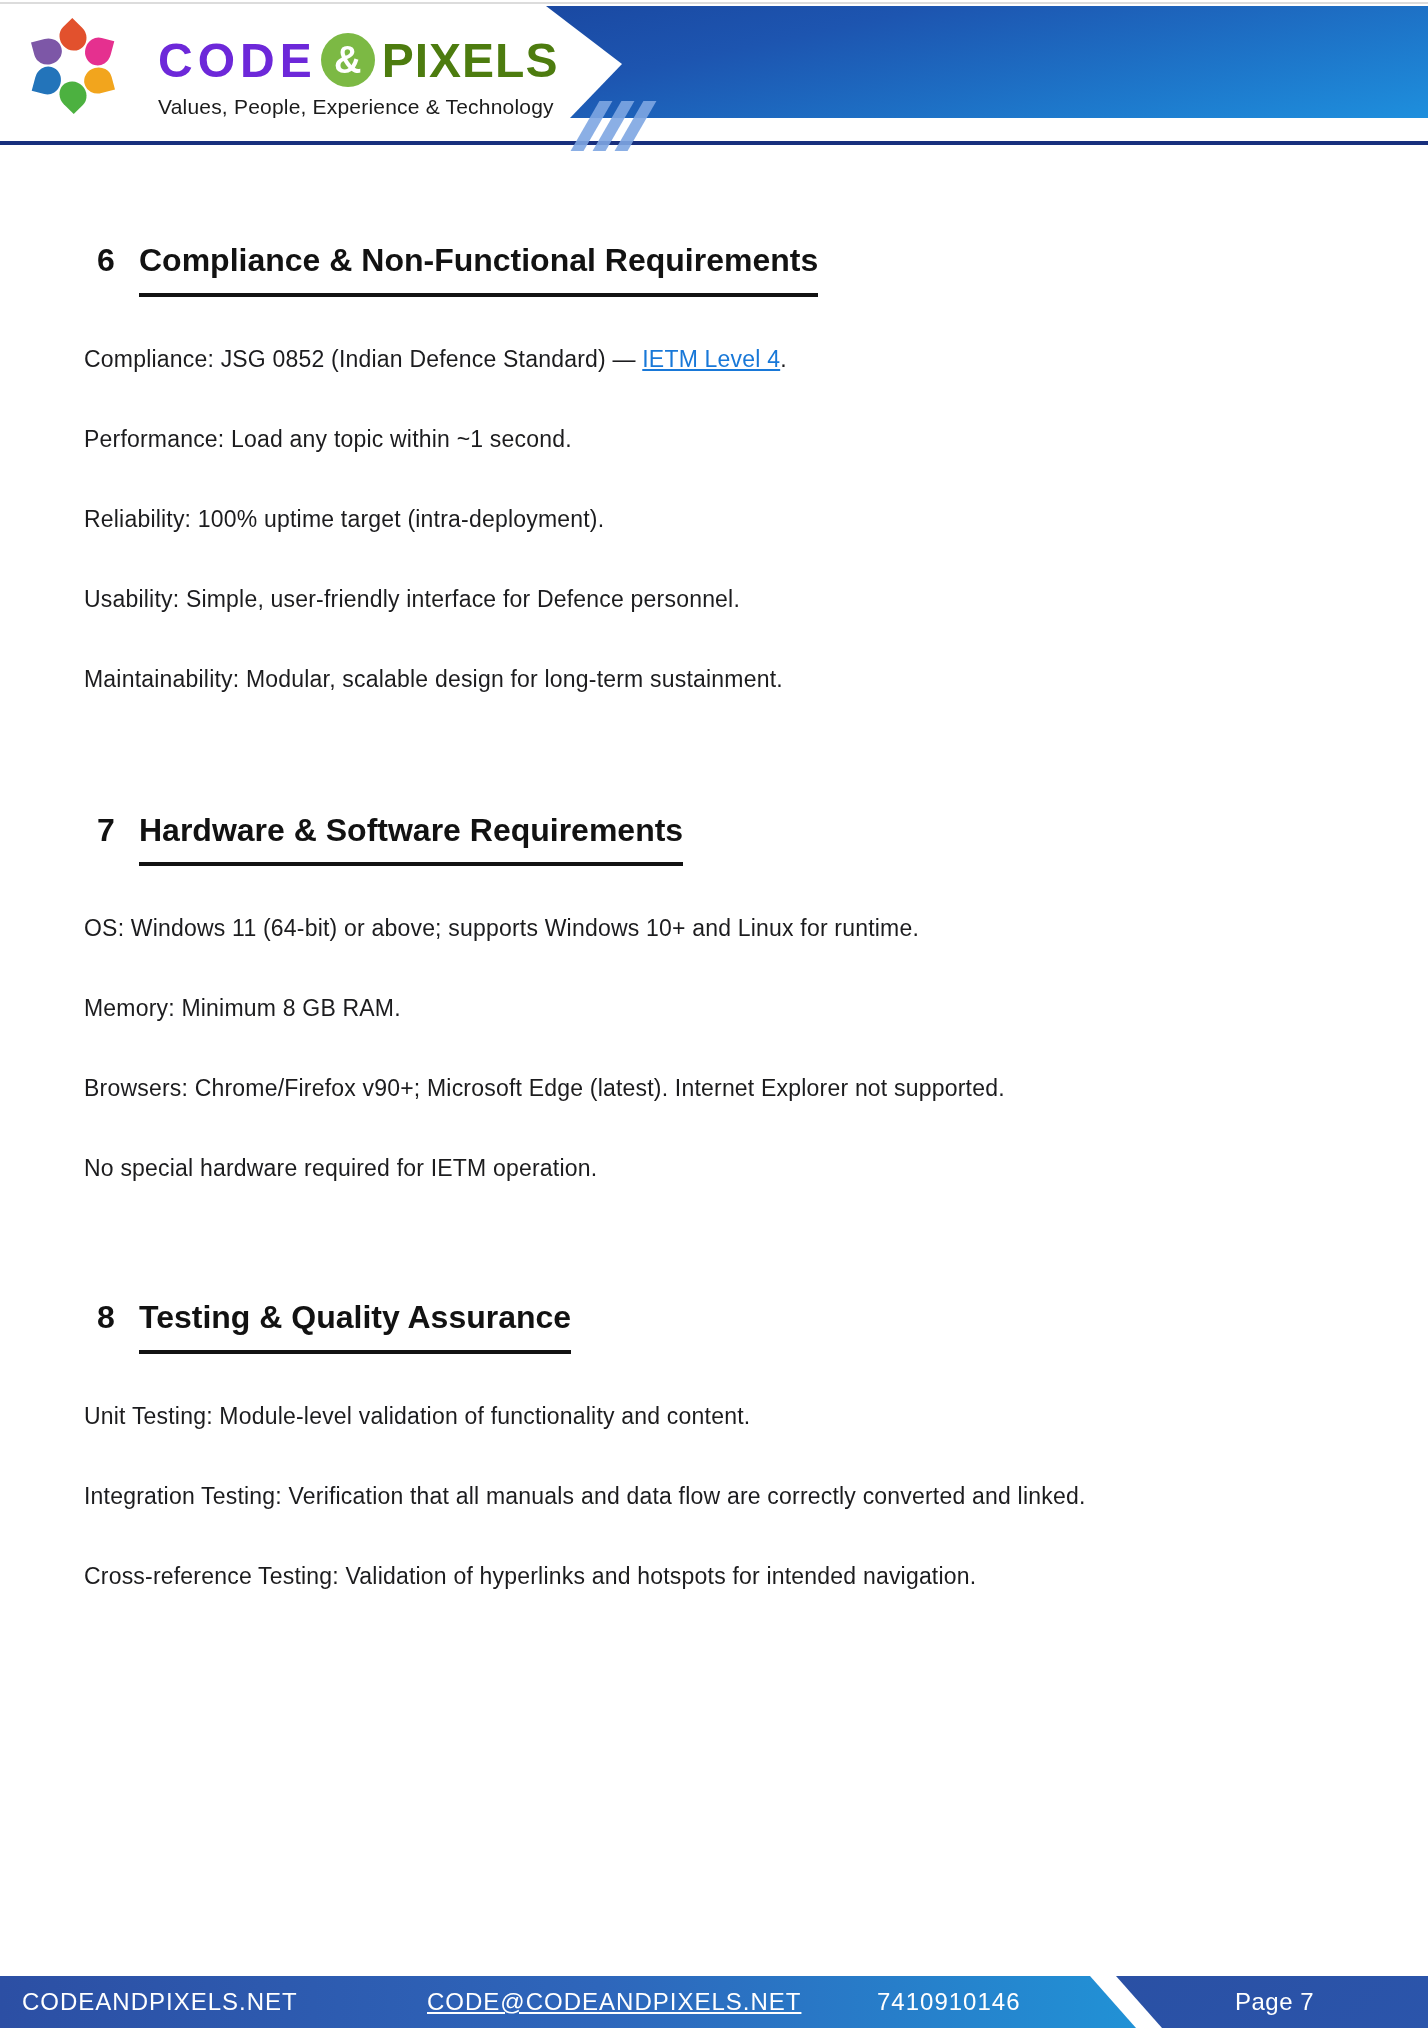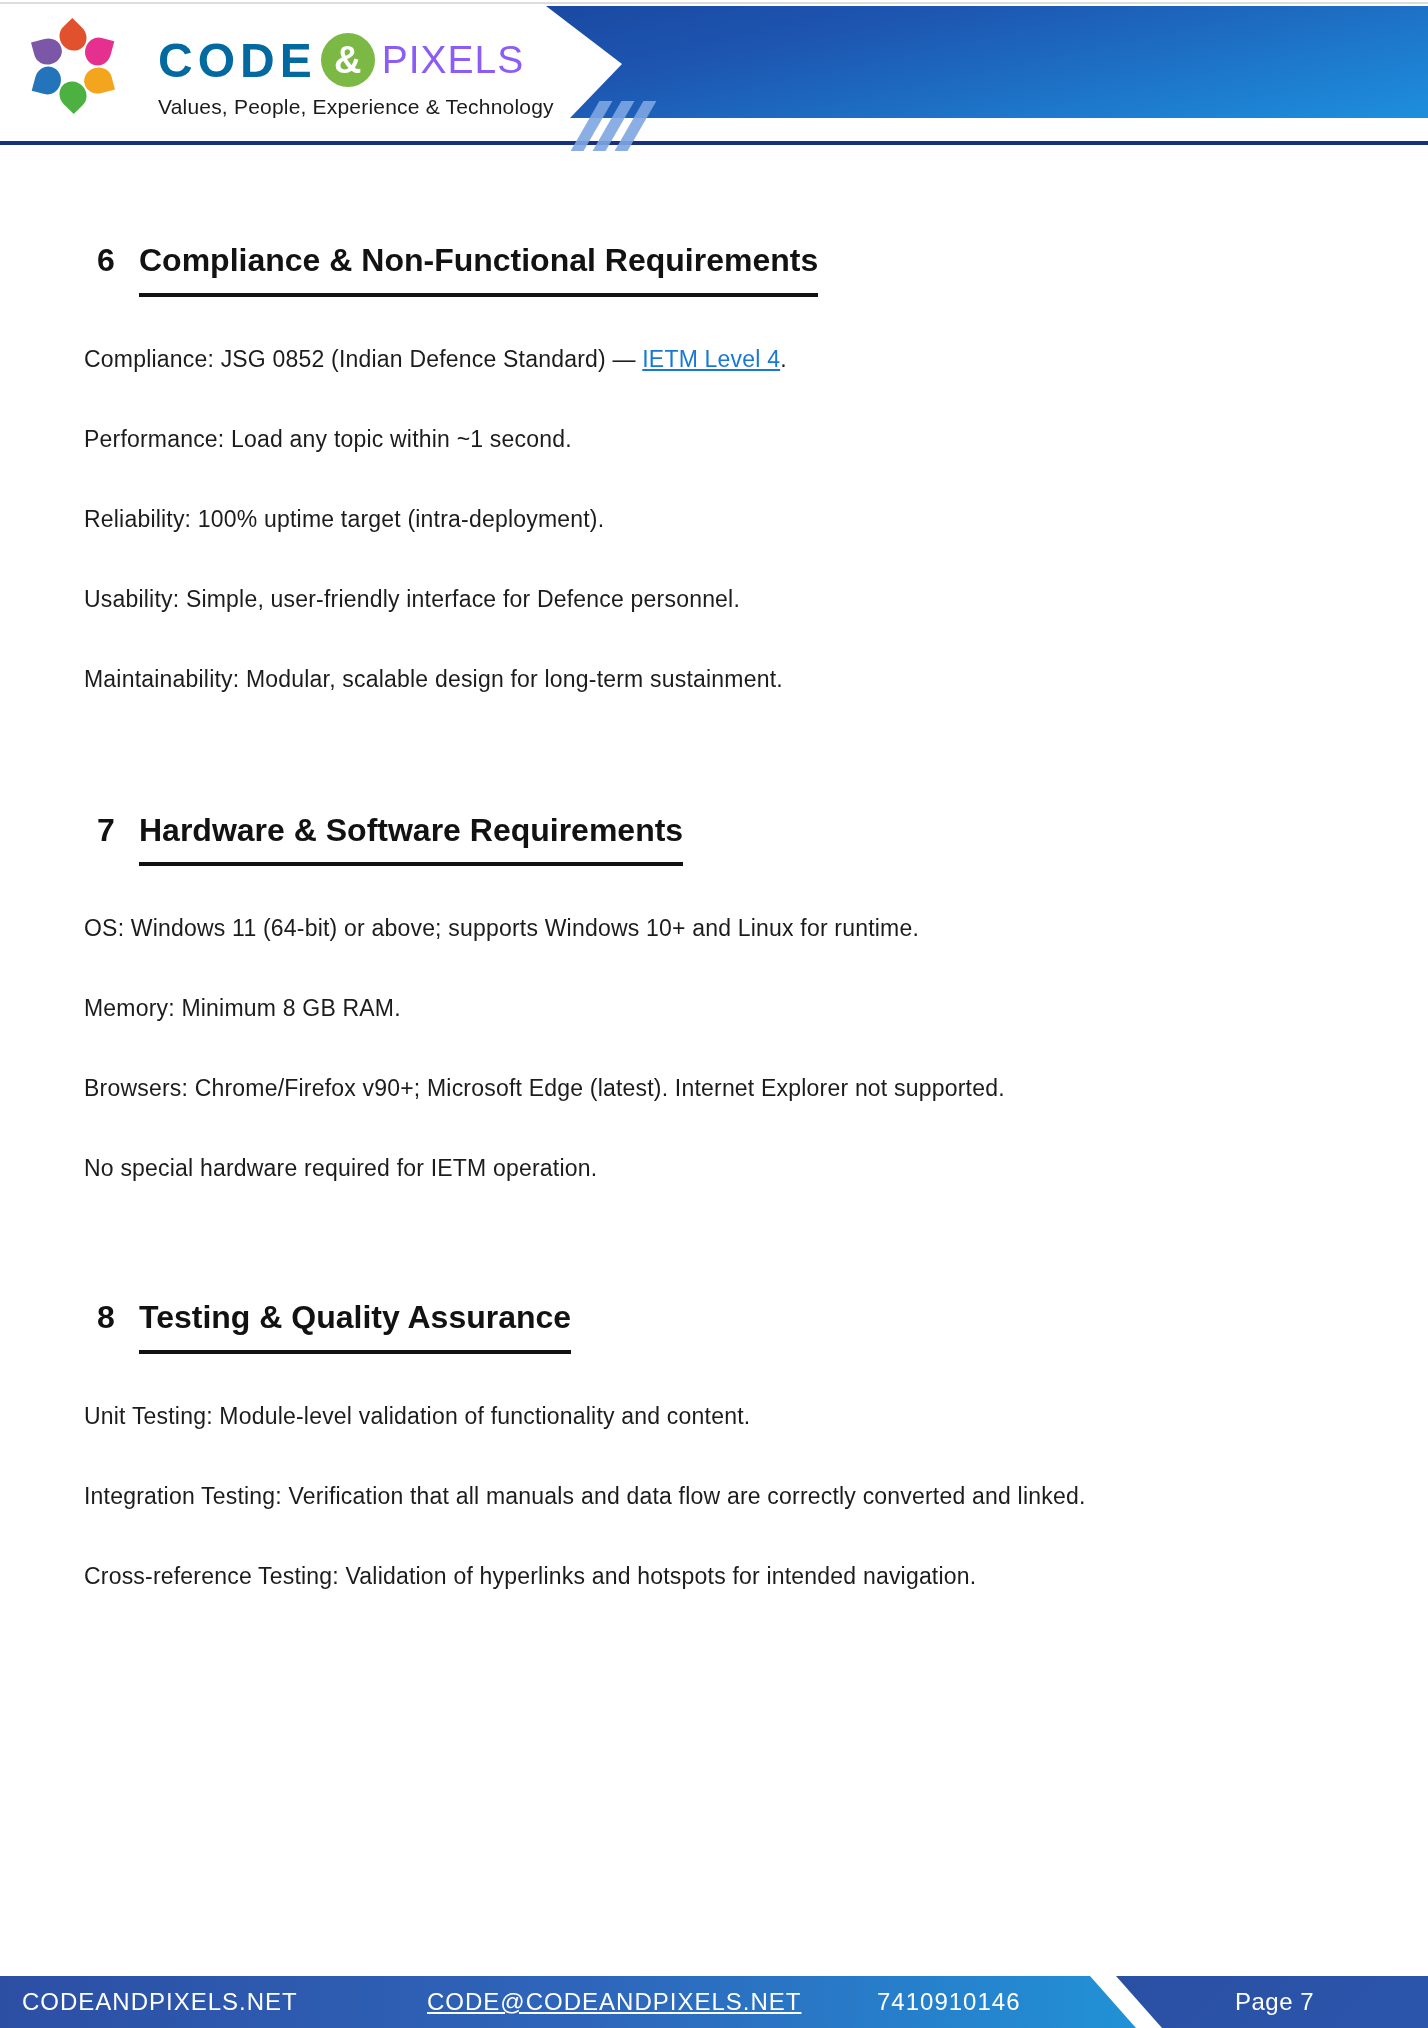--- a/index.html
+++ b/index.html
@@ -35,27 +35,27 @@
   }
   .petal.p1 { background:#e2512d; transform:rotate(0deg)   translate(0,-29px) rotate(135deg); }
   .petal.p2 { background:#e5308f; transform:rotate(60deg)  translate(0,-29px) rotate(135deg); }
   .petal.p3 { background:#f2a51d; transform:rotate(120deg) translate(0,-29px) rotate(135deg); }
   .petal.p4 { background:#4cb140; transform:rotate(180deg) translate(0,-29px) rotate(135deg); }
   .petal.p5 { background:#2374ba; transform:rotate(240deg) translate(0,-29px) rotate(135deg); }
   .petal.p6 { background:#7d57a7; transform:rotate(300deg) translate(0,-29px) rotate(135deg); }
 
   .logo-text { position:absolute; left:158px; top:30px; width:420px; }
   .logo-row { display:flex; align-items:center; height:60px; white-space:nowrap; }
-  .logo-code { color:#0369a1; font-size:48px; font-weight:700; letter-spacing:5px; }
+  .logo-code { color:#6d28d9; font-size:48px; font-weight:700; letter-spacing:5px; }
   .logo-amp {
     display:inline-flex; align-items:center; justify-content:center;
     width:54px; height:54px; border-radius:50%; background:#7cb944;
     color:#fff; font-size:38px; font-weight:700; margin:0 7px 0 4px;
   }
-  .logo-pixels { color:#8b5cf6; font-size:39px; font-weight:400; letter-spacing:1px; }
+  .logo-pixels { color:#4d7c0f; font-size:48px; font-weight:700; letter-spacing:1px; }
   .logo-tagline { margin-top:5px; font-size:21px; color:#1b1b1b; font-weight:500; letter-spacing:.2px; white-space:nowrap; }
 
   
   main { position:absolute; left:84px; right:132px; top:146px; }
   h2.section-h {
     display:flex; align-items:baseline; margin:0; padding-left:13px;
     font-size:32px; line-height:1.3; font-weight:800; color:#121212;
   }
   .sec-num { width:42px; flex:0 0 42px; }
   .sec-title { border-bottom:4px solid #121212; padding-bottom:11px; }

